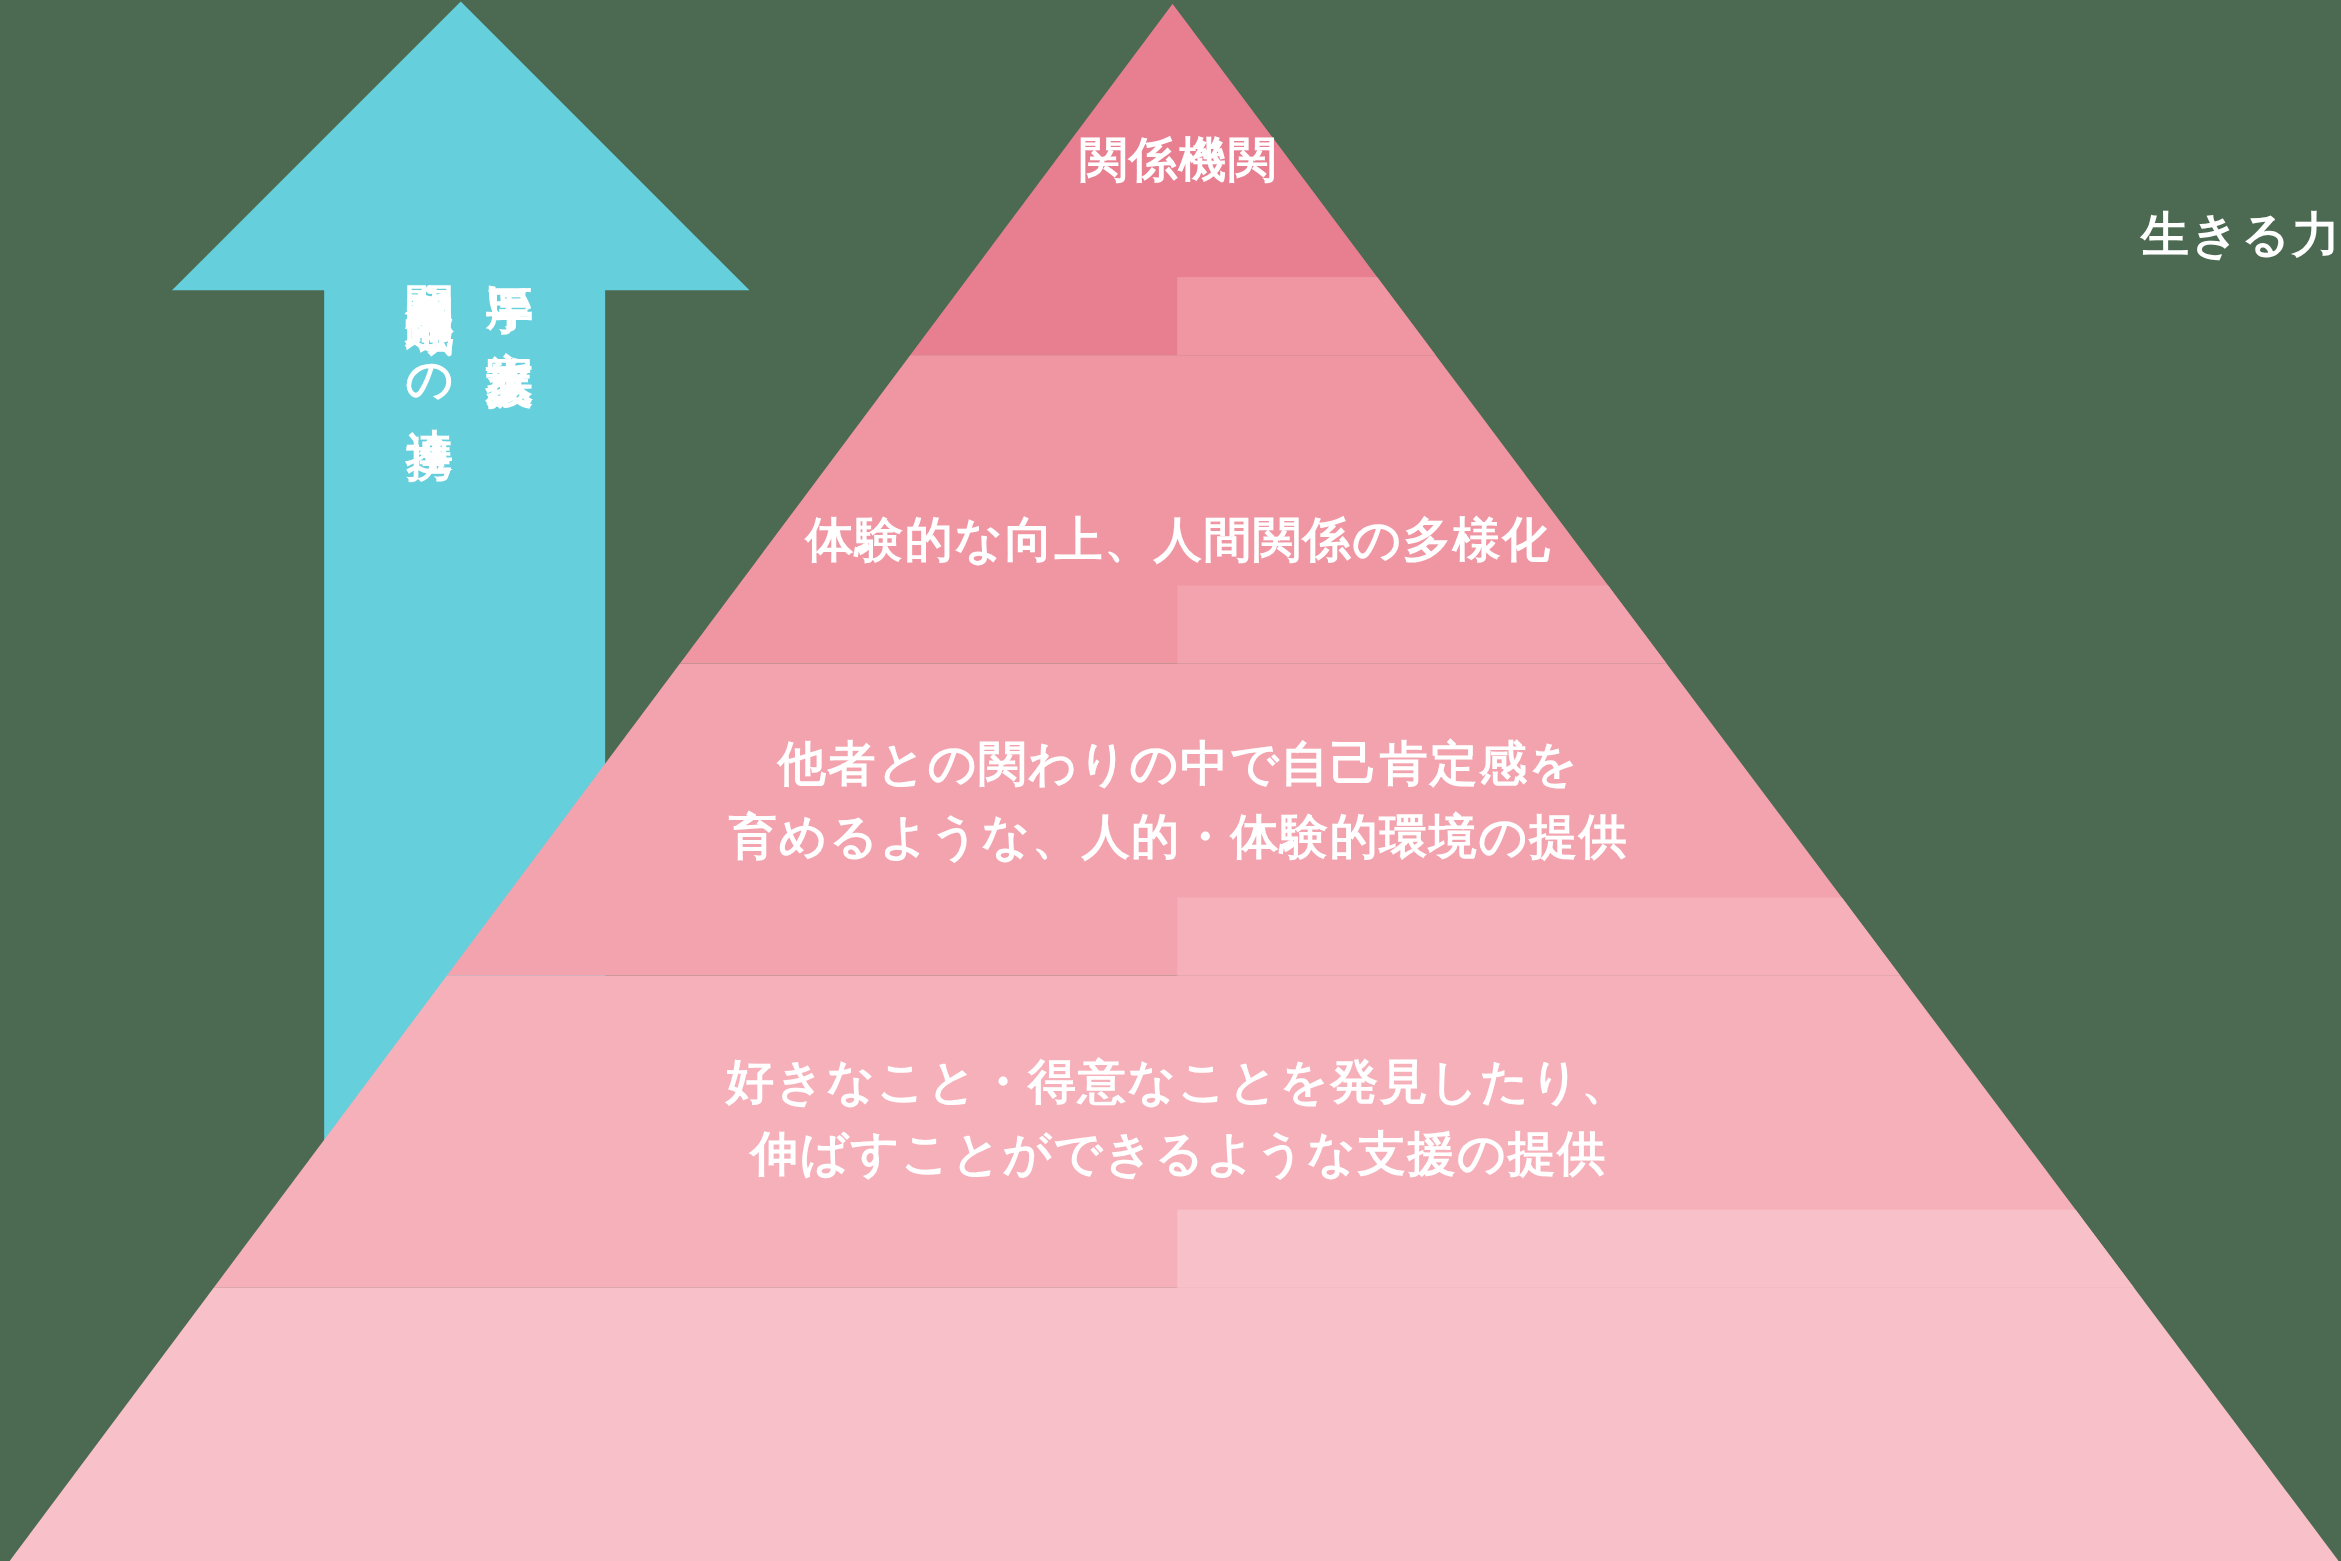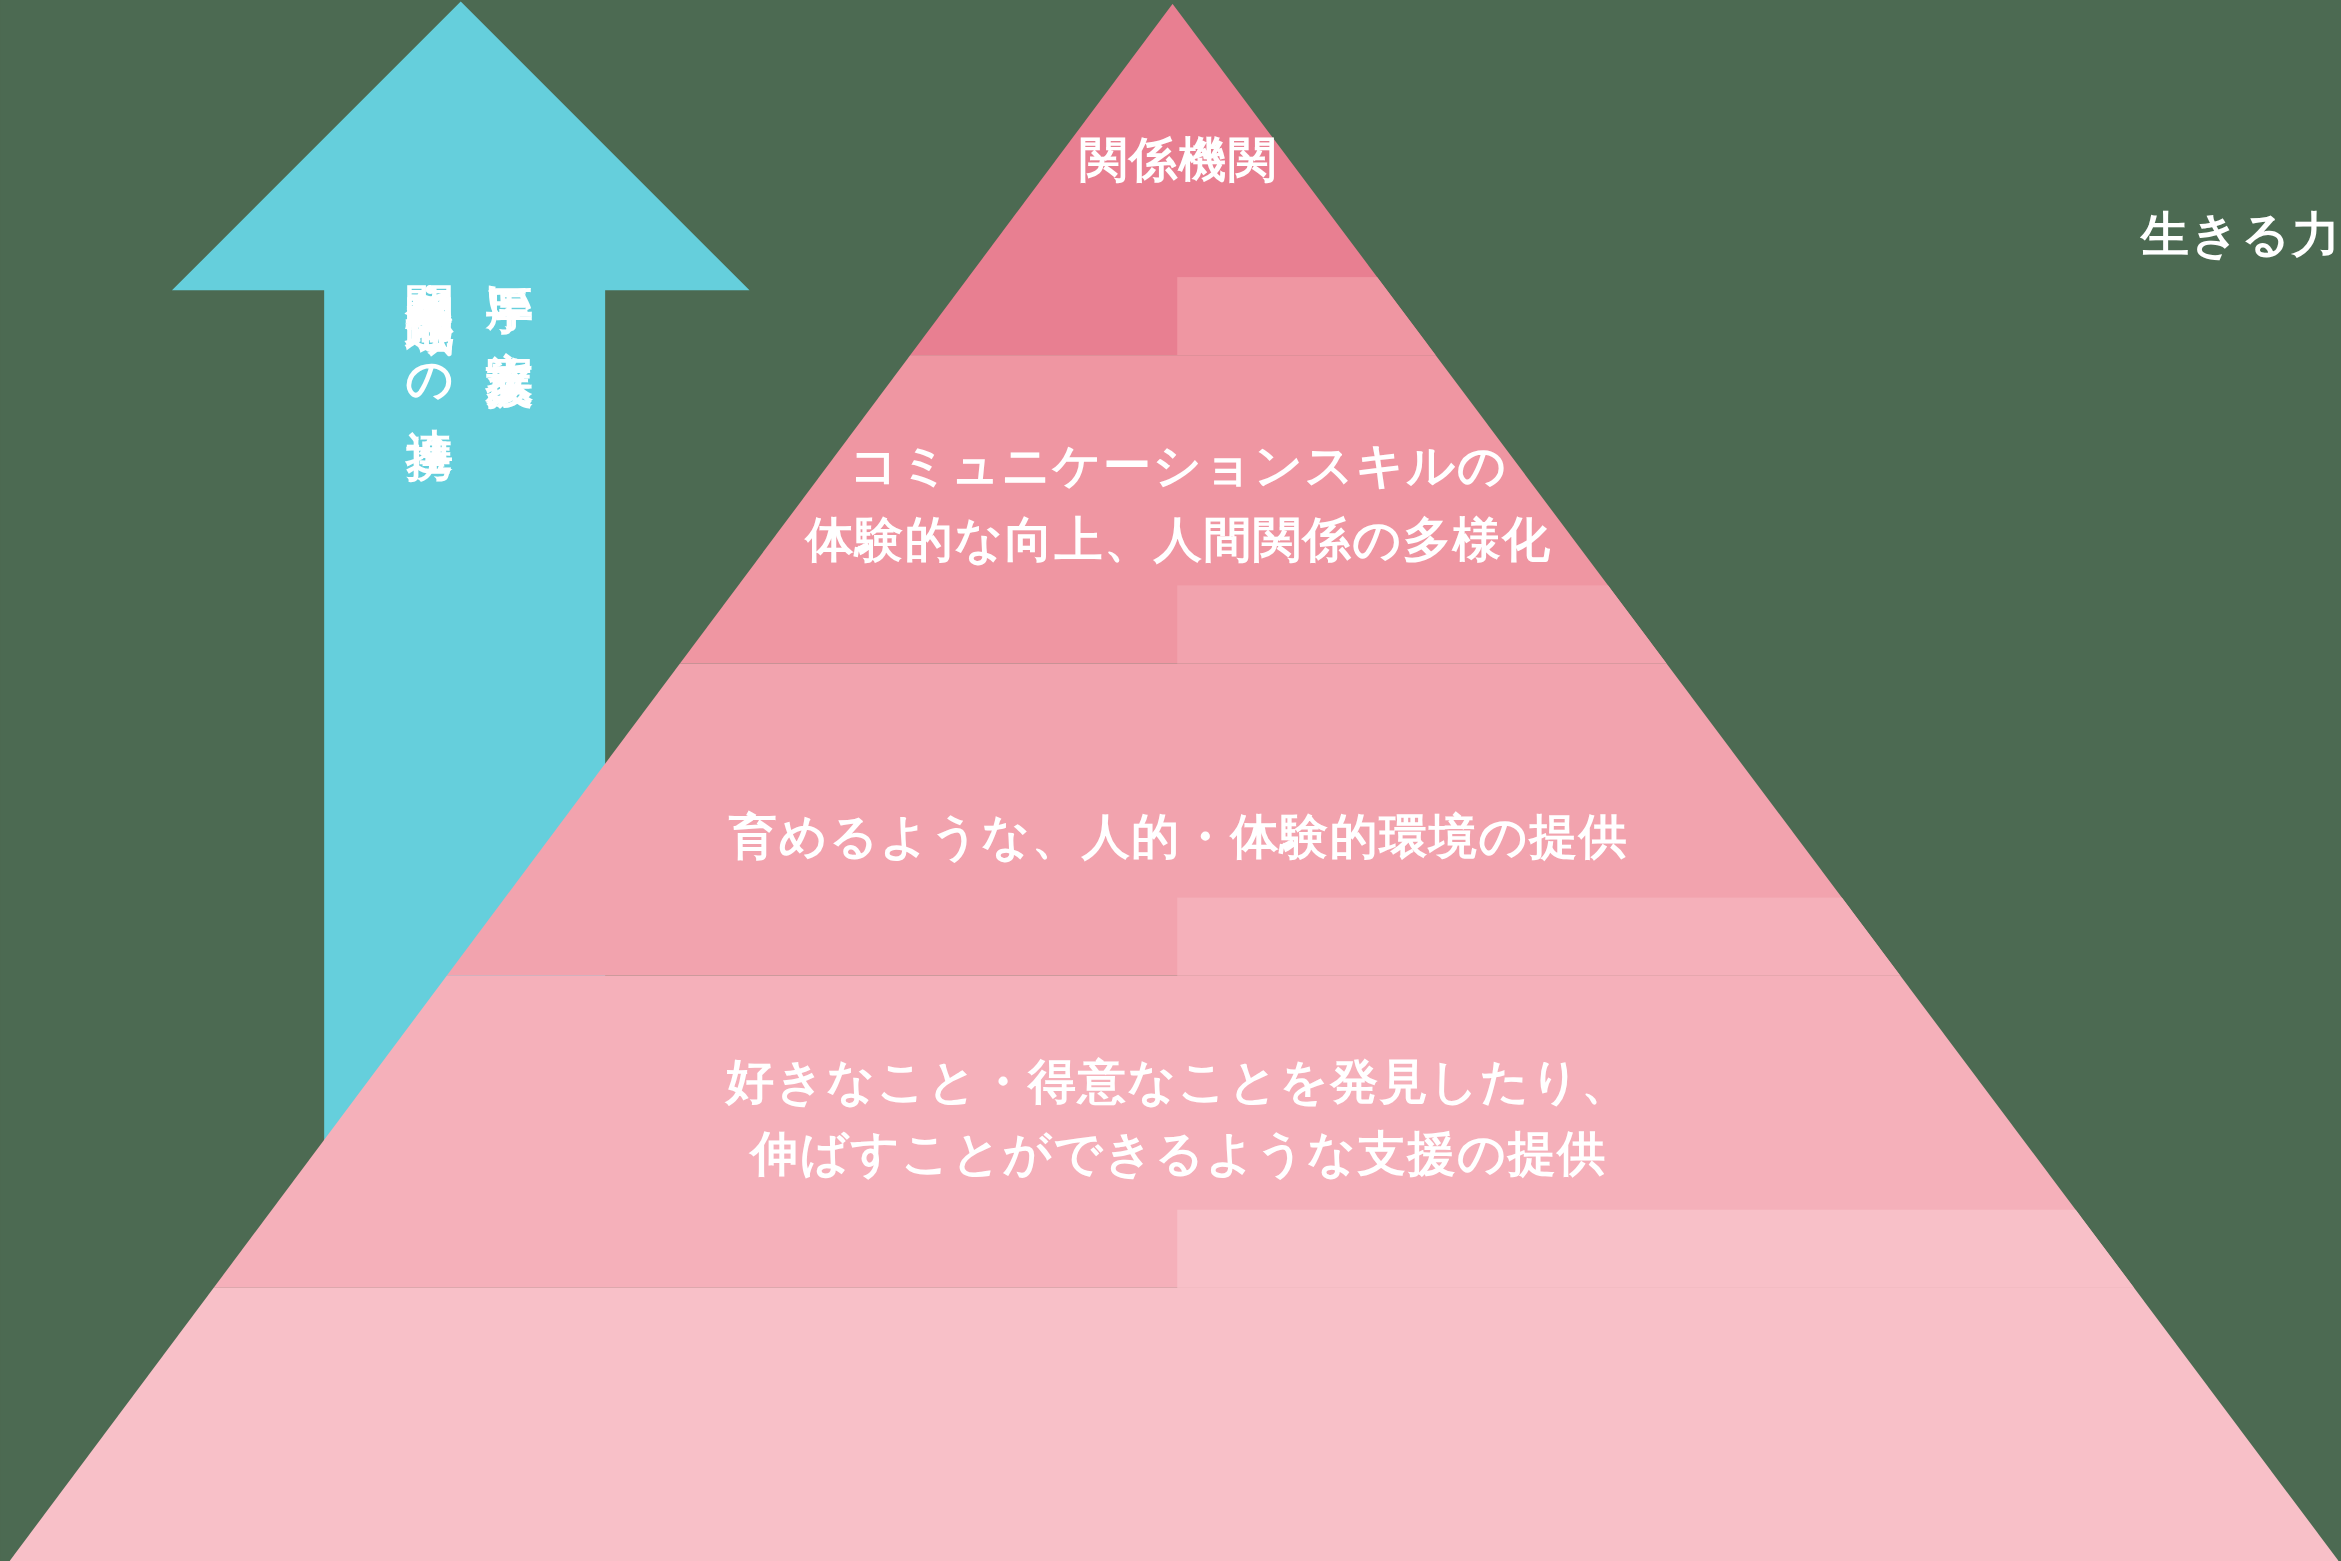--- a/index.html
+++ b/index.html
@@ -88,23 +88,23 @@
       <rect x="1508" y="1550" width="1492" height="100" fill="#F8C0C8"></rect>
     </g>
   </svg>
 
   <div class="arrow-text arrow-col-1" style="color: rgb(255, 255, 255);">手厚い家族支援</div>
   <div class="arrow-text arrow-col-2" style="color: rgb(255, 255, 255);">関係機関・地域との連携</div>
 
   <div class="band-line b1-l1" style="color: rgb(255, 255, 255);">関係機関</div>
   <div class="band-line b1-l2" style="color: rgb(255, 255, 255); text-align: right;">生きる力</div>
 
-  <div class="band-line b2-l1" style="color: rgb(255, 255, 255);">コミュニケーションスキルの</div>
   <div class="band-line b2-l2" style="color: rgb(255, 255, 255);">体験的な向上、人間関係の多様化</div>
 
+  <div class="band-line b3-l1" style="color: rgb(255, 255, 255);">他者との関わりの中で自己肯定感を</div>
   <div class="band-line b3-l2" style="color: rgb(255, 255, 255); text-align: center;">育めるような、人的・体験的環境の提供</div>
 
   <div class="band-line b4-l1" style="color: #ffffff;">好きなこと・得意なことを発見したり、</div>
   <div class="band-line b4-l2" style="color: rgb(255, 255, 255);">伸ばすことができるような支援の提供</div>
 
 
 </div>
 
 
 </body></html>

